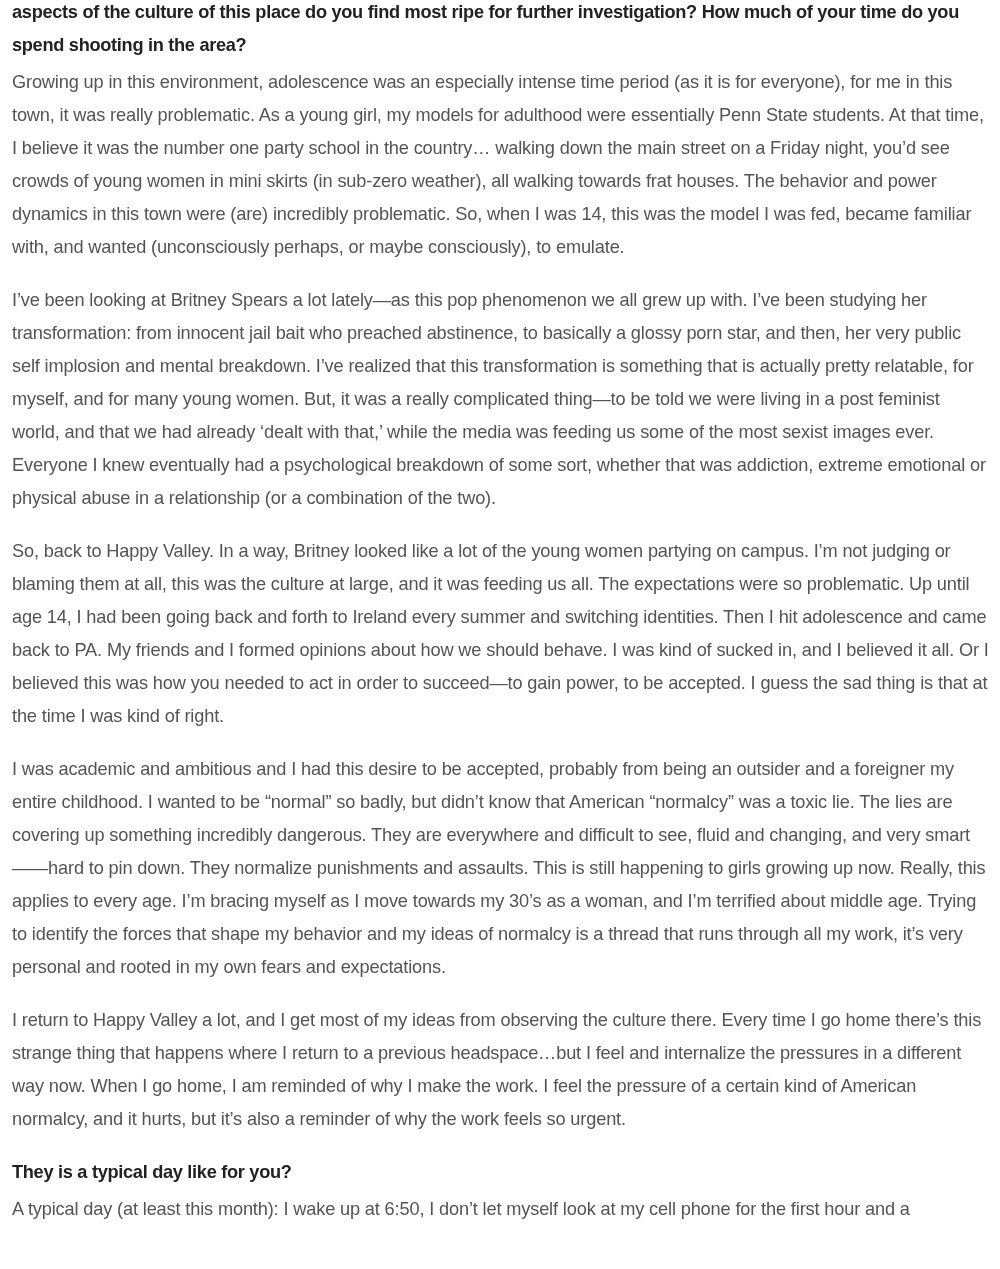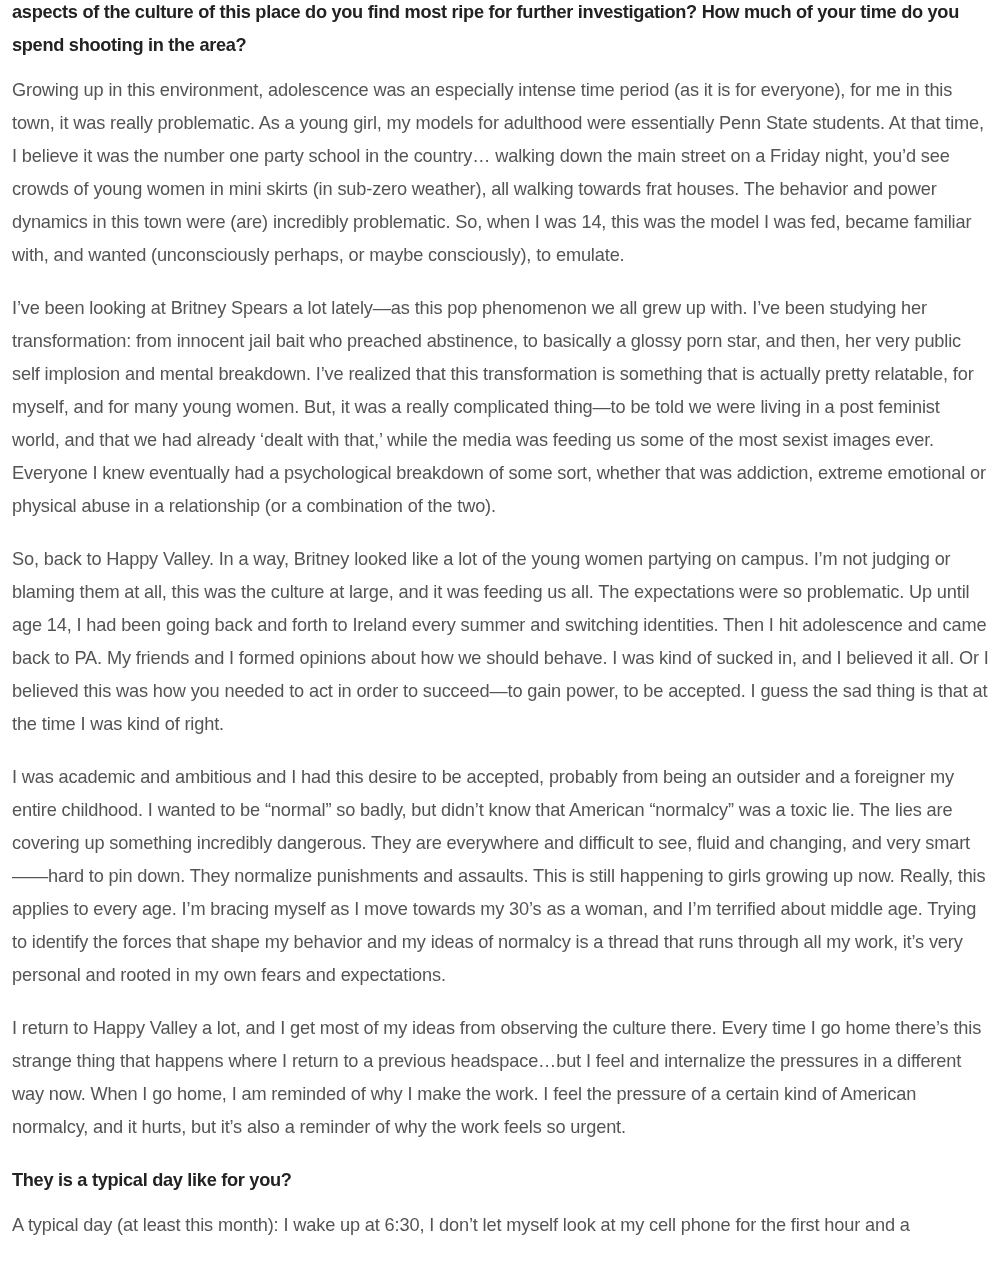--- a/index.html
+++ b/index.html
@@ -26,27 +26,27 @@
     }
     .question {
       margin: 0;
       font-weight: bold;
       color: #222222;
       letter-spacing: -0.3px;
     }
     .answer {
       margin: 0 0 20px 0;
     }
-    .question + .answer { margin-top: 12px; }
+    .question + .answer { margin-top: 4px; }
   </style>
 </head>
 <body>
 
 <div class="article">
   <p class="question">aspects of the culture of this place do you find most ripe for further investigation? How much of your time do you spend shooting in the area?</p>
   <p class="answer">Growing up in this environment, adolescence was an especially intense time period (as it is for everyone), for me in this town, it was really problematic. As a young girl, my models for adulthood were essentially Penn State students. At that time, I believe it was the number one party school in the country… walking down the main street on a Friday night, you’d see crowds of young women in mini skirts (in sub-zero weather), all walking towards frat houses. The behavior and power dynamics in this town were (are) incredibly problematic. So, when I was 14, this was the model I was fed, became familiar with, and wanted (unconsciously perhaps, or maybe consciously), to emulate.</p>
   <p class="answer">I’ve been looking at Britney Spears a lot lately—as this pop phenomenon we all grew up with. I’ve been studying her transformation: from innocent jail bait who preached abstinence, to basically a glossy porn star, and then, her very public self implosion and mental breakdown. I’ve realized that this transformation is something that is actually pretty relatable, for myself, and for many young women. But, it was a really complicated thing—to be told we were living in a post feminist world, and that we had already ‘dealt with that,’ while the media was feeding us some of the most sexist images ever. Everyone I knew eventually had a psychological breakdown of some sort, whether that was addiction, extreme emotional or physical abuse in a relationship (or a combination of the two).</p>
   <p class="answer">So, back to Happy Valley. In a way, Britney looked like a lot of the young women partying on campus. I’m not judging or blaming them at all, this was the culture at large, and it was feeding us all. The expectations were so problematic. Up until age 14, I had been going back and forth to Ireland every summer and switching identities. Then I hit adolescence and came back to PA. My friends and I formed opinions about how we should behave. I was kind of sucked in, and I believed it all. Or I believed this was how you needed to act in order to succeed—to gain power, to be accepted. I guess the sad thing is that at the time I was kind of right.</p>
   <p class="answer">I was academic and ambitious and I had this desire to be accepted, probably from being an outsider and a foreigner my entire childhood. I wanted to be “normal” so badly, but didn’t know that American “normalcy” was a toxic lie. The lies are covering up something incredibly dangerous. They are everywhere and difficult to see, fluid and changing, and very smart——hard to pin down. They normalize punishments and assaults. This is still happening to girls growing up now. Really, this applies to every age. I’m bracing myself as I move towards my 30’s as a woman, and I’m terrified about middle age. Trying to identify the forces that shape my behavior and my ideas of normalcy is a thread that runs through all my work, it’s very personal and rooted in my own fears and expectations.</p>
   <p class="answer">I return to Happy Valley a lot, and I get most of my ideas from observing the culture there. Every time I go home there’s this strange thing that happens where I return to a previous headspace…but I feel and internalize the pressures in a different way now. When I go home, I am reminded of why I make the work. I feel the pressure of a certain kind of American normalcy, and it hurts, but it’s also a reminder of why the work feels so urgent.</p>
   <p class="question">They is a typical day like for you?</p>
-  <p class="answer">A typical day (at least this month): I wake up at 6:30, I don’t let myself look at my cell phone for the first hour and a</p>
+  <p class="answer">A typical day (at least this month): I wake up at 6:50, I don’t let myself look at my cell phone for the first hour and a</p>
 </div>
 
 </body></html>

